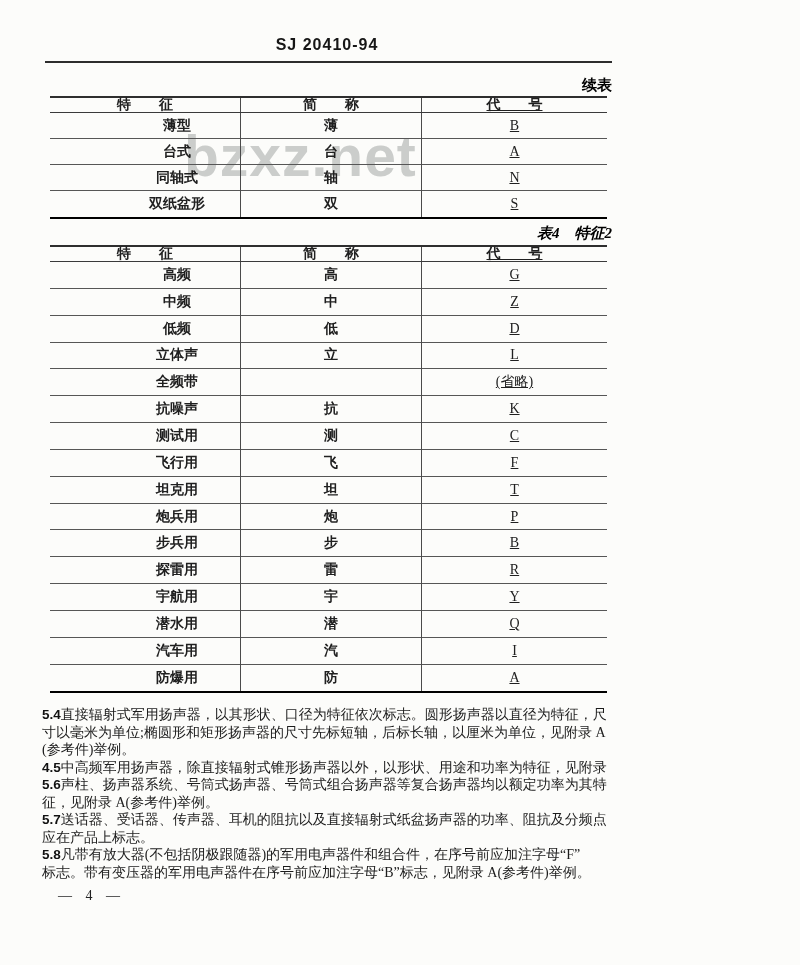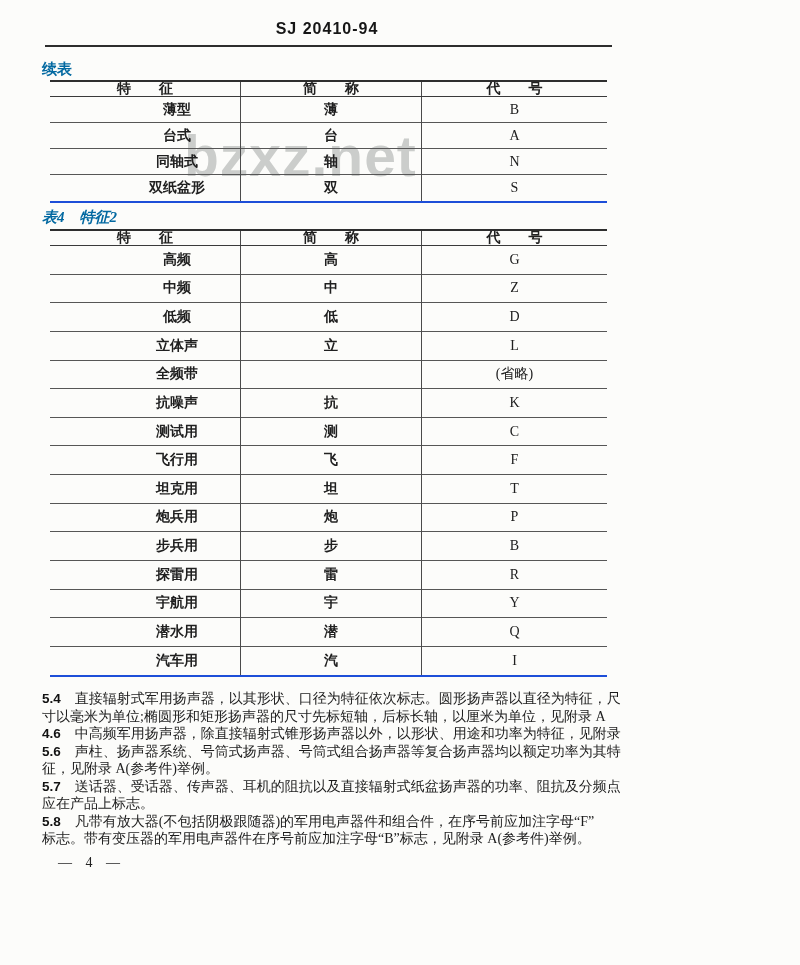--- a/index.html
+++ b/index.html
@@ -18,67 +18,67 @@
   .watermark{
     position:absolute;left:184px;top:128px;z-index:0;
     font-family:"Liberation Sans","DejaVu Sans",sans-serif;
     font-weight:bold;font-size:57px;line-height:1;letter-spacing:1px;
     color:#cbcdcb;
     user-select:none;pointer-events:none;
   }
   .content{position:absolute;left:42px;top:0;width:570px;z-index:1;}
 
   .std-no{
-    margin-top:20px;height:18px;text-align:center;
+    margin-top:36px;height:18px;text-align:center;
     font-family:"Liberation Sans","DejaVu Sans",sans-serif;
     font-weight:bold;font-size:16px;letter-spacing:1px;color:#161616;
   }
   .head-rule{margin-top:7px;margin-left:3px;width:567px;height:2px;background:#2d2d2d;}
 
   .tbl-title{
-    text-align:left;font-weight:bold;font-size:15px;height:18px;color:#0369a1;
+    text-align:right;font-weight:bold;font-size:15px;height:18px;color:#000000;
     font-family:"Liberation Serif","DejaVu Serif",serif;
   }
   .tbl-title.first{margin-top:13px;}
   .tbl-title.second{margin-top:5px;font-style:italic;}
 
   table.tbl{
     margin-top:2px;margin-left:8px;width:557px;
     border-collapse:collapse;table-layout:fixed;
-    border-top:2px solid #2e2e2e;border-bottom:2px solid #1d4ed8;
+    border-top:2px solid #2e2e2e;border-bottom:2px solid #000000;
     font-size:14px;color:#202020;
   }
   table.t1{height:123px;}
   table.t2{margin-top:3px;height:448px;}
   .tbl th,.tbl td{padding:0;vertical-align:middle;line-height:1;}
   .tbl th{
     font-weight:bold;text-align:center;font-size:14px;
     border-bottom:1.6px solid #3a3a3a;
   }
   .tbl td{border-top:1.3px solid #565656;}
   .tbl .c0{width:190px;}
   .tbl .c1{width:180px;}
-  .tbl .c2{width:auto;}
+  .tbl .c2{width:auto;text-decoration:underline;}
   .tbl th.c0,.tbl td.c0{border-right:1.4px solid #4a4a4a;}
   .tbl th.c1,.tbl td.c1{border-right:1.4px solid #4a4a4a;}
   .tbl td.c0{text-align:center;padding-left:64px;font-weight:600;}
   .tbl td.c1{text-align:center;font-weight:600;}
   .tbl td.c2{
     text-align:center;
     font-family:"Liberation Serif","DejaVu Serif",serif;font-weight:500;
   }
 
   .clauses{margin-top:13px;width:568px;}
   .cline{
     font-size:14px;line-height:17.5px;height:17.5px;
     white-space:nowrap;color:#1c1c1c;
   }
   .cnum{
     font-family:"Liberation Sans","DejaVu Sans",sans-serif;
-    font-weight:bold;font-size:13.5px;margin-right:14px;color:#121212;
+    font-weight:bold;font-size:13.5px;color:#121212;
   }
   .page-no{
     margin-top:7px;padding-left:16px;
     font-size:14px;letter-spacing:5px;color:#222222;
   }
 </style>
 </head>
 <body>
 
 <div class="page">
@@ -204,30 +204,36 @@
           <tr>
             <td class="c0">潜水用</td>
             <td class="c1">潜</td>
             <td class="c2">Q</td>
           </tr>
           <tr>
             <td class="c0">汽车用</td>
             <td class="c1">汽</td>
             <td class="c2">I</td>
           </tr>
+          <tr>
+            <td class="c0">防爆用</td>
+            <td class="c1">防</td>
+            <td class="c2">A</td>
+          </tr>
         </tbody>
     </table>
 
     <div class="clauses">
         <div class="clause">
           <div class="cline"><span class="cnum">5.4</span>直接辐射式军用扬声器，以其形状、口径为特征依次标志。圆形扬声器以直径为特征，尺</div>
           <div class="cline">寸以毫米为单位;椭圆形和矩形扬声器的尺寸先标短轴，后标长轴，以厘米为单位，见附录 A</div>
-        </div>
-        <div class="clause">
-          <div class="cline"><span class="cnum">4.6</span>中高频军用扬声器，除直接辐射式锥形扬声器以外，以形状、用途和功率为特征，见附录</div>
+          <div class="cline">(参考件)举例。</div>
+        </div>
+        <div class="clause">
+          <div class="cline"><span class="cnum">4.5</span>中高频军用扬声器，除直接辐射式锥形扬声器以外，以形状、用途和功率为特征，见附录</div>
         </div>
         <div class="clause">
           <div class="cline"><span class="cnum">5.6</span>声柱、扬声器系统、号筒式扬声器、号筒式组合扬声器等复合扬声器均以额定功率为其特</div>
           <div class="cline">征，见附录 A(参考件)举例。</div>
         </div>
         <div class="clause">
           <div class="cline"><span class="cnum">5.7</span>送话器、受话器、传声器、耳机的阻抗以及直接辐射式纸盆扬声器的功率、阻抗及分频点</div>
           <div class="cline">应在产品上标志。</div>
         </div>
         <div class="clause">

